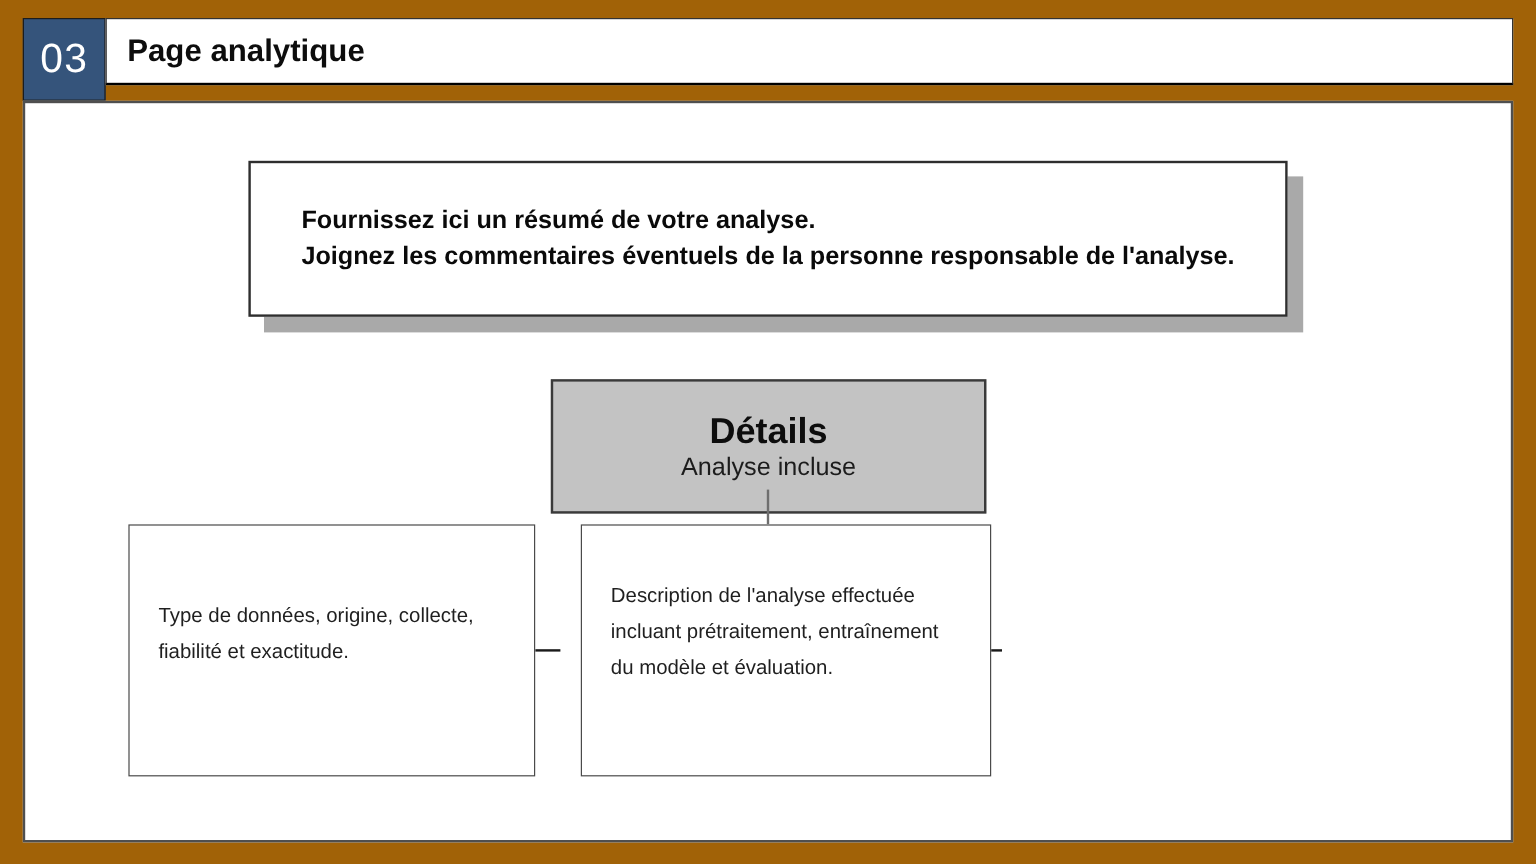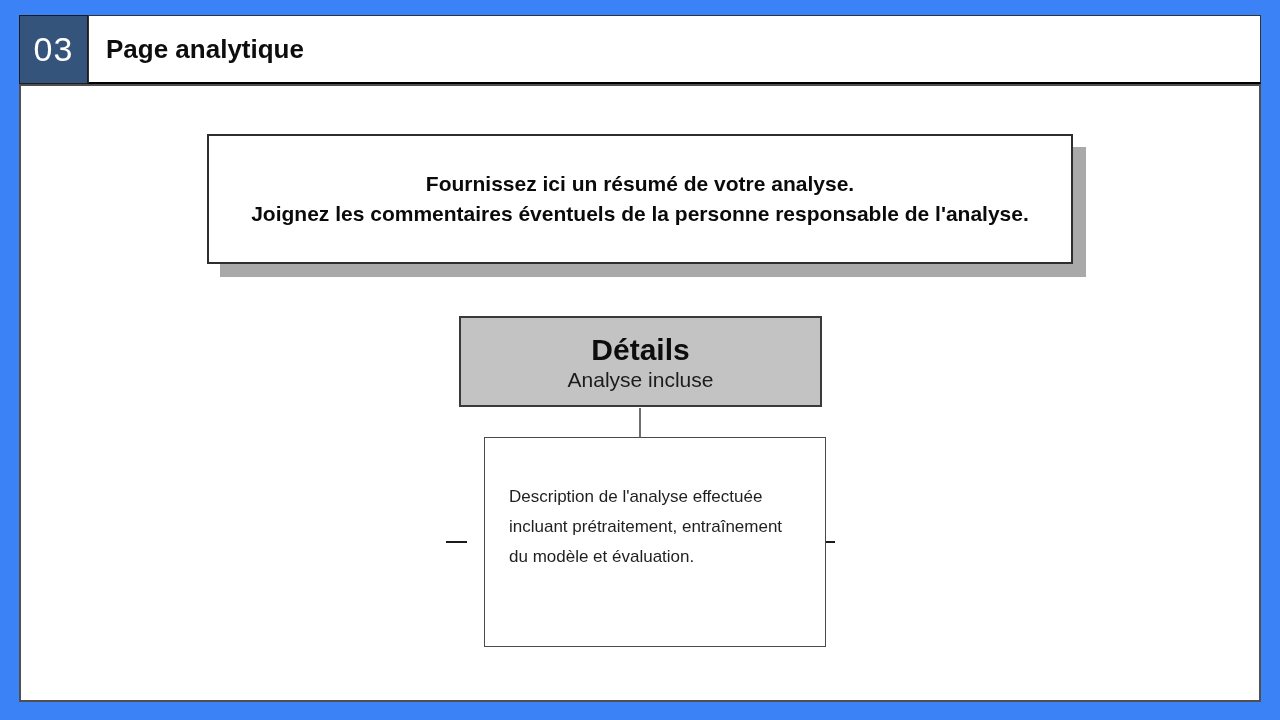--- a/index.html
+++ b/index.html
@@ -1,31 +1,31 @@
 <!DOCTYPE html>
 <html><head>
 <meta charset="utf-8">
 <style>
   * { margin: 0; padding: 0; box-sizing: border-box; }
   html, body { width: 1280px; height: 720px; background: #ffffff; }
   body { font-family: "Liberation Sans", sans-serif; color: #111; position: relative; overflow: hidden; }
 
-  .slide { position: relative; width: 1280px; height: 720px; background: #3b82f6; }
+  .slide { position: relative; width: 1280px; height: 720px; background: #a16207; }
 
   
   .page-number-box {
     position: absolute; left: 19px; top: 15px; width: 69px; height: 69px;
     background: #35547b; border: 1px solid #1c1c1c;
     display: flex; align-items: center; justify-content: center;
   }
   .page-number-box .num {
     color: #ffffff; font-size: 34px; font-weight: 400; letter-spacing: 1px;
   }
   .title-band {
-    position: absolute; left: 88px; top: 15px; width: 1173px; height: 69px;
+    position: absolute; left: 88px; top: 15px; width: 1173px; height: 56px;
     background: #ffffff; border: 1px solid #333333; border-bottom: 2px solid #000000;
     display: flex; align-items: center;
   }
   .title-band .title {
     padding-left: 17px; font-size: 26px; font-weight: 700; color: #0d0d0d;
   }
 
   
   .main-frame {
     position: absolute; left: 19px; top: 84px; width: 1242px; height: 618px;
@@ -34,26 +34,26 @@
 
   
   .summary-box {
     position: absolute; left: 207px; top: 134px; width: 866px; height: 130px;
     background: #ffffff; border: 2px solid #2e2e2e;
     box-shadow: 13px 13px 0 #a9a9a9;
     display: flex; align-items: center; justify-content: center;
   }
   .summary-box .summary-text {
     font-size: 21px; font-weight: 700; line-height: 30px; color: #0a0a0a;
-    text-align: center; white-space: pre;
+    white-space: pre;
   }
 
   
   .details-box {
-    position: absolute; left: 459px; top: 316px; width: 363px; height: 91px;
+    position: absolute; left: 459px; top: 316px; width: 363px; height: 112px;
     background: #c3c3c3; border: 2px solid #3a3a3a;
     display: flex; flex-direction: column; align-items: center; justify-content: center;
   }
   .details-box .details-title {
     font-size: 30px; font-weight: 700; color: #0d0d0d; line-height: 36px;
   }
   .details-box .details-subtitle {
     font-size: 21px; font-weight: 400; color: #1c1c1c; line-height: 24px;
   }
 
@@ -105,19 +105,23 @@
 
   <div class="details-box">
     <div class="details-title">Détails</div>
     <div class="details-subtitle">Analyse incluse</div>
   </div>
 
   <div class="v-connector"></div>
   <div class="h-connector-1"></div>
   <div class="h-connector-2"></div>
 
+  <div class="card card-1">
+    <div class="card-text">Type de données, origine, collecte,
+fiabilité et exactitude.</div>
+  </div>
   <div class="card card-2">
     <div class="card-text">Description de l'analyse effectuée
 incluant prétraitement, entraînement
 du modèle et évaluation.</div>
   </div>
 
 </div>
 
 </body></html>

